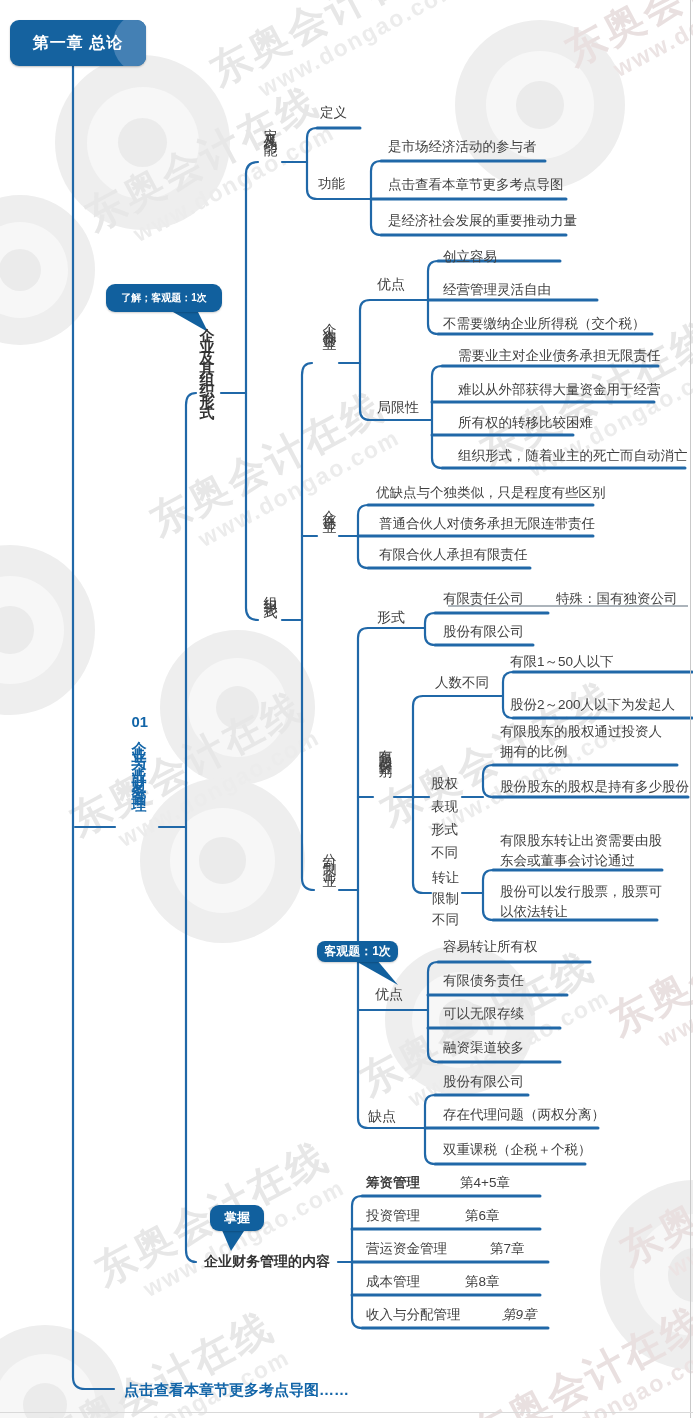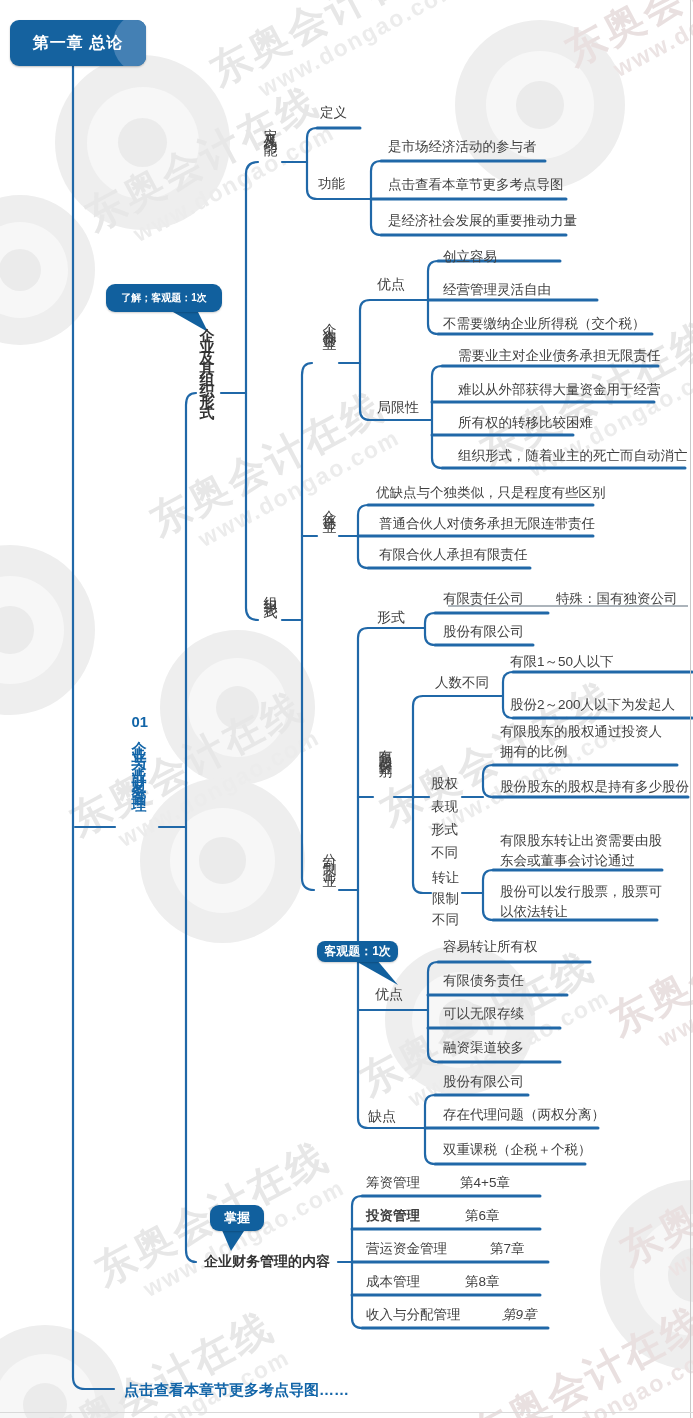--- a/index.html
+++ b/index.html
@@ -283,23 +283,23 @@
   <div class="n" style="left:443px;top:973px;">有限债务责任</div>
   <div class="n" style="left:443px;top:1006px;">可以无限存续</div>
   <div class="n" style="left:443px;top:1040px;">融资渠道较多</div>
   <div class="n" style="left:368px;top:1108px;font-size:14px;">缺点</div>
   <div class="n" style="left:443px;top:1074px;">股份有限公司</div>
   <div class="n" style="left:443px;top:1107px;">存在代理问题（两权分离）</div>
   <div class="n" style="left:443px;top:1142px;">双重课税（企税＋个税）</div>
 
   <div class="tag" style="left:210px;top:1205px;width:54px;height:26px;font-size:13px;">掌握</div>
   <div class="n bolddark" style="left:204px;top:1253px;font-size:14px;">企业财务管理的内容</div>
-  <div class="n" style="left:366px;top:1175px;">筹资管理</div>
+  <div class="n" style="left:366px;top:1175px;font-weight:bold;">筹资管理</div>
   <div class="n" style="left:460px;top:1175px;">第4+5章</div>
-  <div class="n" style="left:366px;top:1208px;font-weight:bold;">投资管理</div>
+  <div class="n" style="left:366px;top:1208px;">投资管理</div>
   <div class="n" style="left:465px;top:1208px;">第6章</div>
   <div class="n" style="left:366px;top:1241px;">营运资金管理</div>
   <div class="n" style="left:490px;top:1241px;">第7章</div>
   <div class="n" style="left:366px;top:1274px;">成本管理</div>
   <div class="n" style="left:465px;top:1274px;">第8章</div>
   <div class="n" style="left:366px;top:1307px;">收入与分配管理</div>
   <div class="n" style="left:502px;top:1307px;font-style:italic;">第9章</div>
 
   <div class="n blue" style="left:124px;top:1381px;font-size:15px;">点击查看本章节更多考点导图……</div>
 

